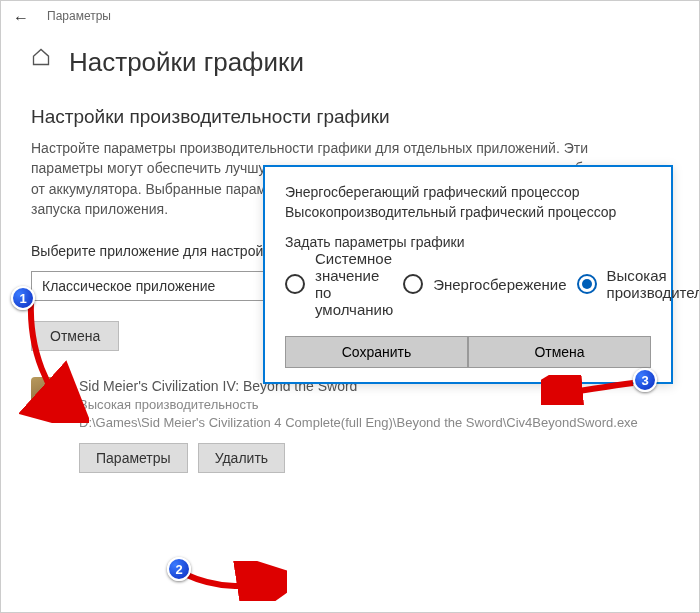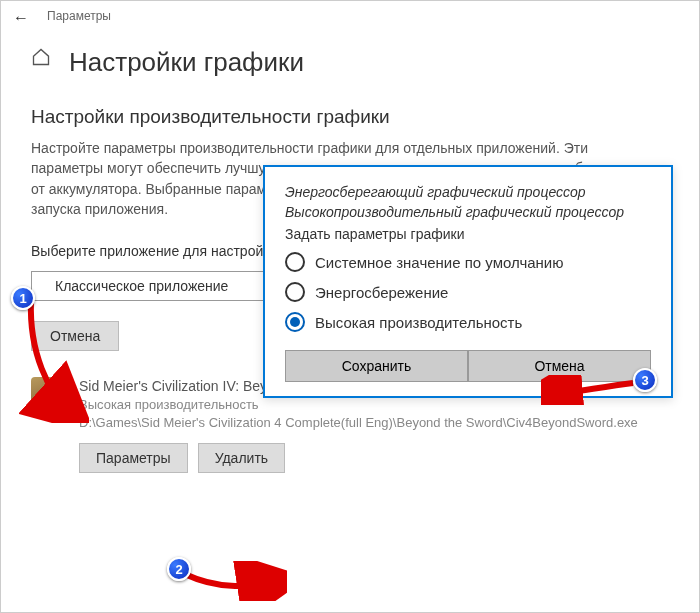--- a/index.html
+++ b/index.html
@@ -57,21 +57,21 @@
   }
   .field-label {
     padding: 24px 30px 6px 30px;
     font-size: 14px;
     color: #333;
   }
   .dropdown {
     margin: 6px 30px;
     width: 300px;
     border: 1px solid #999;
-    padding: 6px 23px;
+    padding: 6px 10px;
     background: #fff;
     position: relative;
     color: #333;
   }
   .browse-btn {
     margin: 14px 30px;
     padding: 6px 18px;
     background: #ddd;
     border: 1px solid #bbb;
     color: #333;
@@ -124,28 +124,26 @@
   }
   .dialog-title {
     font-size: 19px;
     font-weight: 400;
     margin-bottom: 10px;
   }
   .dialog-sub {
     font-size: 14px;
     color: #333;
     line-height: 1.4;
-    margin-bottom: 4px;
-    font-style: italic;
+    margin-bottom: 12px;
   }
   .dialog-prompt {
     font-size: 14px;
-    margin-bottom: 10px;
-  }
-  .radio-group { display: flex; flex-direction: column; gap: 10px; margin-bottom: 18px; }
+  }
+  .radio-group { display: flex; flex-direction: row; gap: 10px; margin-bottom: 18px; }
   .radio-item {
     display: flex;
     align-items: center;
     gap: 10px;
     font-size: 15px;
     cursor: pointer;
   }
   .radio-circle {
     width: 20px;
     height: 20px;

